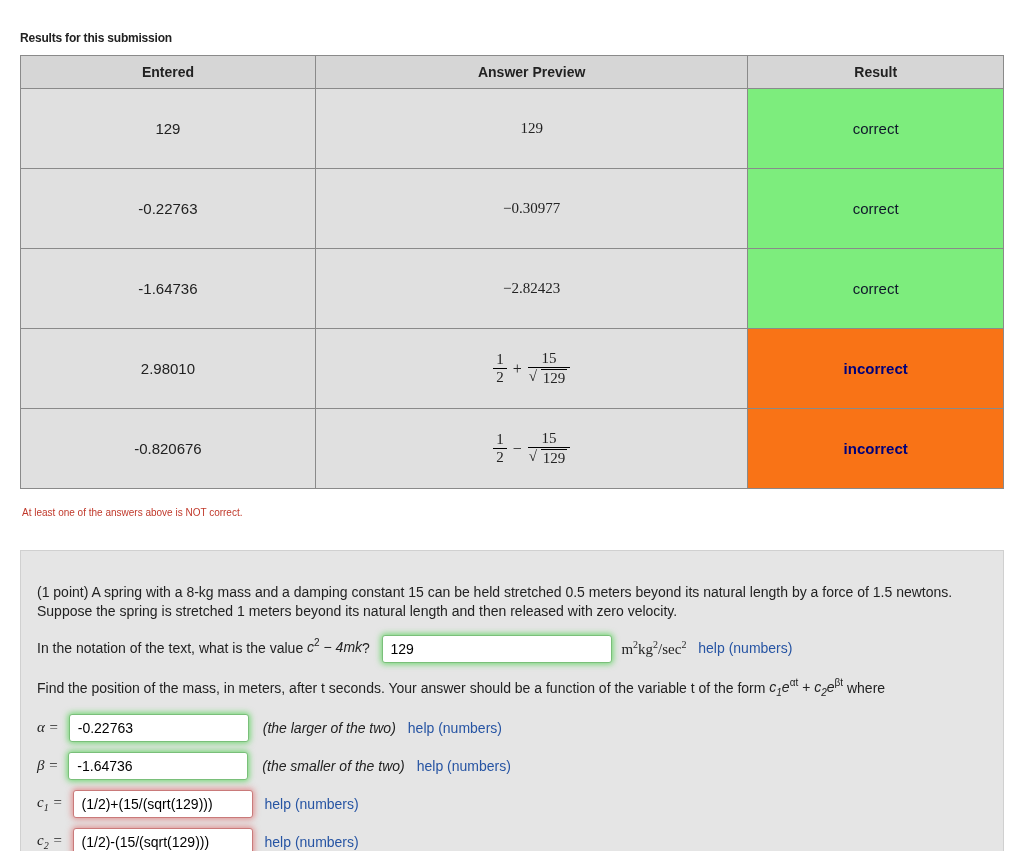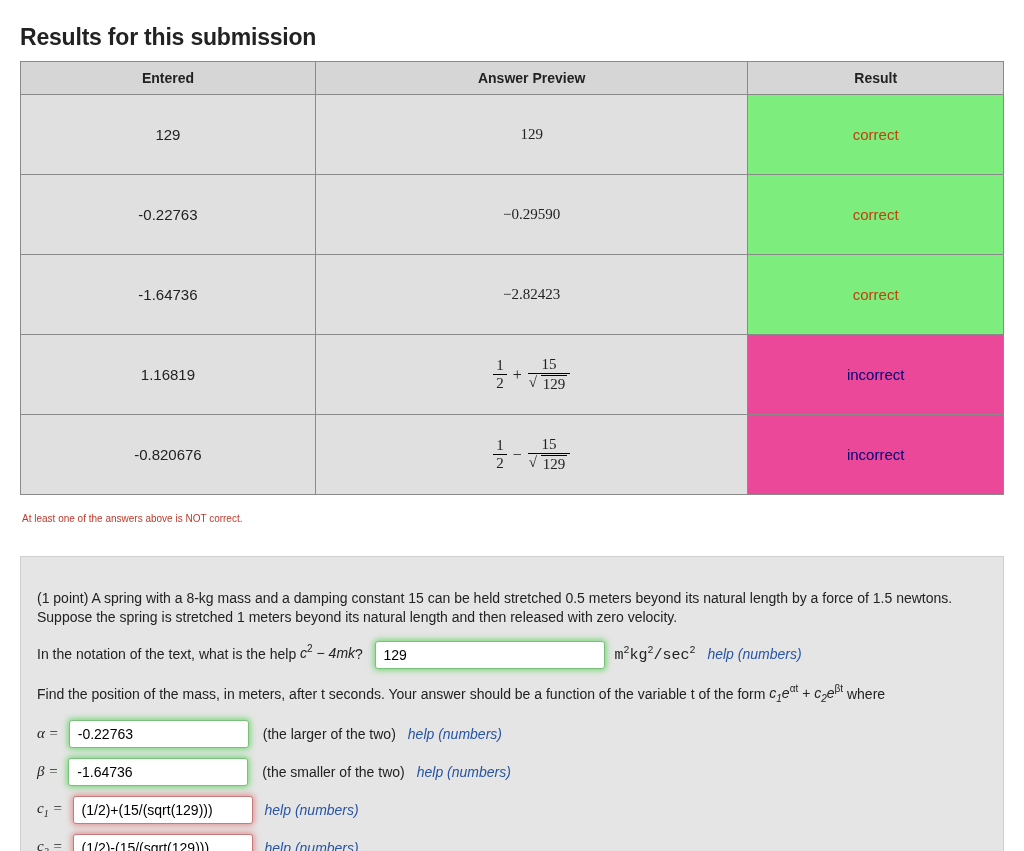--- a/index.html
+++ b/index.html
@@ -6,23 +6,23 @@
   body {
     margin: 0;
     padding: 16px 20px;
     font-family: "Helvetica Neue", Helvetica, Arial, sans-serif;
     font-size: 14px;
     color: #222;
     background: #fff;
     width: 1024px;
   }
   h3.title {
-    font-size: 23px;
+    font-size: 12px;
     font-weight: bold;
-    margin: 8px 0 10px 0;
+    margin: 15px 0 10px 0;
     letter-spacing: -0.2px;
   }
   table.results {
     width: 100%;
     border-collapse: collapse;
     table-layout: fixed;
   }
   table.results th {
     background: #d6d6d6;
     border: 1px solid #8a8a8a;
@@ -34,22 +34,22 @@
   table.results td {
     border: 1px solid #8a8a8a;
     background: #e0e0e0;
     padding: 0 6px;
     height: 80px;
     text-align: center;
     font-size: 15px;
     vertical-align: middle;
   }
   td.short { height: 54px; }
-  td.res.correct { background: #7ded7d; color: #c2410c; }
-  td.res.incorrect { background: #ec4899; color: #00007a; }
+  td.res.correct { background: #7ded7d; color: #0f172a; }
+  td.res.incorrect { background: #f97316; color: #00007a; font-weight: bold; }
   td.preview { font-family: "Times New Roman", serif; font-size: 16px; }
   .frac { display:inline-block; vertical-align: middle; text-align:center; line-height:1; }
   .frac .num { display:block; padding: 0 3px 1px; }
   .frac .den { display:block; border-top:1px solid #000; padding:1px 3px 0; }
   .expr-row { white-space: nowrap; }
   .op { display:inline-block; vertical-align: middle; padding: 0 6px; font-size:16px; }
   .sqrt-wrap { display:inline-block; position:relative; padding-left:10px; }
   .sqrt-wrap::before { content:"√"; position:absolute; left:-2px; top:0; font-size:15px; }
   .sqrt-wrap .rad { display:inline-block; border-top:1px solid #000; padding:0 2px; line-height:1.1; }
   .warn {
@@ -73,25 +73,25 @@
     font-size: 14px;
     padding: 5px 8px;
     border: 1px solid #aaa;
     border-radius: 3px;
     background: #fff;
     vertical-align: middle;
     width: 230px;
   }
   .glow-green { box-shadow: 0 0 6px 1px rgba(0,200,0,0.55); border-color:#7abf7a; }
   .glow-red  { box-shadow: 0 0 6px 1px rgba(220,60,60,0.55); border-color:#c97a7a; }
-  a.help { color: #2654a3; font-size:14px; text-decoration:none; vertical-align: middle; margin-left: 8px; font-style: italic; }
-  .units { font-family: Liberation Mono, monospace; font-size: 15px; vertical-align: middle; margin-left: 6px; }
+  a.help { color: #2654a3; font-size:14px; text-decoration:none; vertical-align: middle; margin-left: 8px; }
+  .units { font-family: Liberation Serif, serif; font-size: 15px; vertical-align: middle; margin-left: 6px; }
   .row { margin: 10px 0; display:flex; align-items:center; flex-wrap:wrap; gap:4px; }
   .row .lab { font-family: "Times New Roman", serif; font-style: italic; font-size:15px; margin-right:6px; white-space:nowrap; }
-  .row .aux { margin-left:10px; font-size:14px; }
+  .row .aux { margin-left:10px; font-size:14px;font-style:italic; }
   .ans-narrow { width: 180px; }
 </style>
 </head>
 <body>
 
 <h3 class="title">Results for this submission</h3>
 
 <table class="results">
   <colgroup>
       <col style="width:30%">
@@ -106,49 +106,49 @@
     </tr>
   </thead>
   <tbody id="results-body">
       <tr>
         <td class="short">129</td>
         <td class="preview short">129</td>
         <td class="res correct short">correct</td>
       </tr>
       <tr>
         <td>-0.22763</td>
-        <td class="preview">−0.29590</td>
+        <td class="preview">−0.30977</td>
         <td class="res correct">correct</td>
       </tr>
       <tr>
         <td>-1.64736</td>
         <td class="preview">−2.82423</td>
         <td class="res correct">correct</td>
       </tr>
       <tr>
-        <td>1.16819</td>
+        <td>2.98010</td>
         <td class="preview"><span class="expr-row"><span class="frac"><span class="num">1</span><span class="den">2</span></span><span class="op">+</span><span class="frac"><span class="num">15</span><span class="den"><span class="sqrt-wrap"><span class="rad">129</span></span></span></span></span></td>
         <td class="res incorrect">incorrect</td>
       </tr>
       <tr>
         <td>-0.820676</td>
         <td class="preview"><span class="expr-row"><span class="frac"><span class="num">1</span><span class="den">2</span></span><span class="op">−</span><span class="frac"><span class="num">15</span><span class="den"><span class="sqrt-wrap"><span class="rad">129</span></span></span></span></span></td>
         <td class="res incorrect">incorrect</td>
       </tr>
     </tbody>
 </table>
 
 <div class="warn">At least one of the answers above is NOT correct.</div>
 
 <div class="problem-box">
 
   <p>(1 point) A spring with a 8-kg mass and a damping constant 15 can be held stretched 0.5 meters beyond its natural length by a force of 1.5 newtons. Suppose the spring is stretched 1 meters beyond its natural length and then released with zero velocity.</p>
 
   <p>
-    <span>In the notation of the text, what is the help </span><span class="serif"><span class="rm"><i>c</i></span><sup>2</sup> − 4<i>mk</i></span><span>?</span>
+    <span>In the notation of the text, what is the value </span><span class="serif"><span class="rm"><i>c</i></span><sup>2</sup> − 4<i>mk</i></span><span>?</span>
     &nbsp;
     <input class="ans-input glow-green" style="width: 230px;" value="129">
     <span class="units">m<sup>2</sup>kg<sup>2</sup>/sec<sup>2</sup></span>
     <a href="#" class="help">help (numbers)</a>
   </p>
 
   <p>
     <span>Find the position of the mass, in meters, after t seconds. Your answer should be a function of the variable t of the form </span><span class="serif">c<sub>1</sub>e<sup>αt</sup> + c<sub>2</sub>e<sup>βt</sup></span><span> where</span>
   </p>
 

